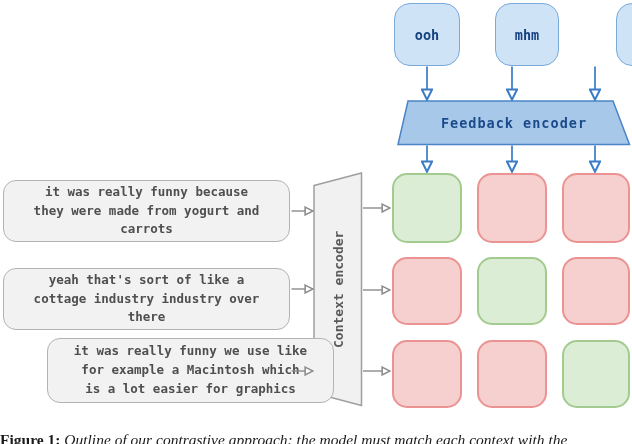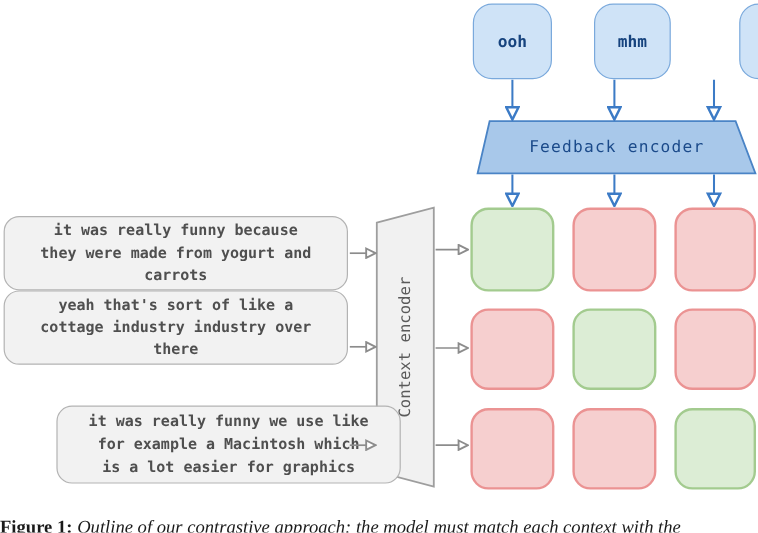--- a/index.html
+++ b/index.html
@@ -7,21 +7,21 @@
           font-family:"DejaVu Sans Mono", monospace;}
 
   
   .token{position:absolute;top:3px;height:63px;box-sizing:border-box;
          background:#cfe3f7;border:1.5px solid #7aa9dc;border-radius:16px;
          display:flex;align-items:center;justify-content:center;
          font-weight:bold;font-size:13.5px;color:#16437e;}
 
   
   .enc-label{position:absolute;display:flex;align-items:center;justify-content:center;
-             font-weight:normal;pointer-events:none;}
+             font-weight:bold;pointer-events:none;}
   #feedback-encoder-label{left:397px;top:100px;width:234px;height:45px;
              font-size:13.5px;letter-spacing:1px;color:#1b4a8a;}
   #context-encoder-label{left:313px;top:172px;width:50px;height:234px;
              font-size:13px;color:#5a5a5a;writing-mode:vertical-rl;transform:rotate(180deg);}
 
   
   .context-box{position:absolute;left:3px;width:287px;box-sizing:border-box;
                background:#f2f2f2;border:1.5px solid #b3b3b3;border-radius:13px;
                display:flex;align-items:center;justify-content:center;text-align:center;
                font-weight:bold;font-size:12.5px;line-height:1.5;color:#4f4f4f;
@@ -56,21 +56,21 @@
   <div class="enc-label" id="feedback-encoder-label">Feedback encoder</div>
 
   <svg class="shape" style="left:313px;top:172px;" width="50" height="235">
     <polygon points="1,13.5 48.5,1 48.5,233.5 1,221" fill="#f1f1f1" stroke="#9e9e9e" stroke-width="1.5"></polygon>
   </svg>
   <div class="enc-label" id="context-encoder-label">Context encoder</div>
 
   <div class="context-box" style="top:180px;height:62px;">it was really funny because
 they were made from yogurt and
 carrots</div>
-  <div class="context-box" style="top:242px;height:62px;">yeah that's sort of like a
+  <div class="context-box" style="top:268px;height:62px;">yeah that's sort of like a
 cottage industry industry over
 there</div>
   <div class="context-box" style="top:338px;height:65px;margin-left:44px;">it was really funny we use like
 for example a Macintosh which
 is a lot easier for graphics</div>
 
   <div class="cell match" style="left:392px;top:173px;"></div>
   <div class="cell mismatch" style="left:477px;top:173px;"></div>
   <div class="cell mismatch" style="left:562px;top:173px;width:68px;"></div>
   <div class="cell mismatch" style="left:392px;top:257px;height:68px;"></div>

